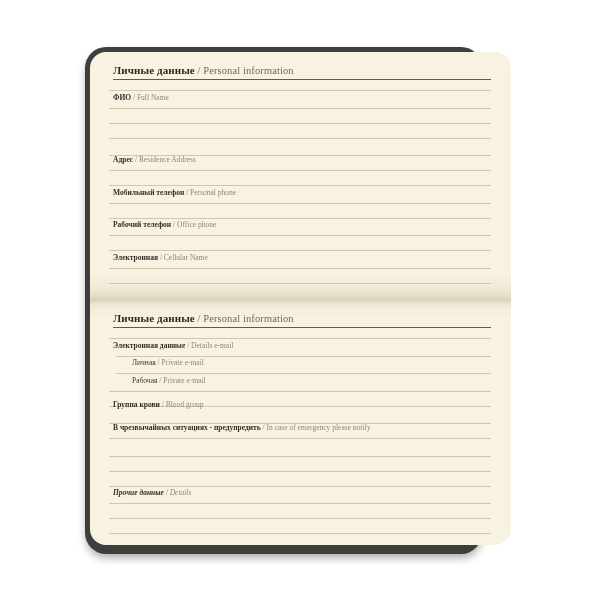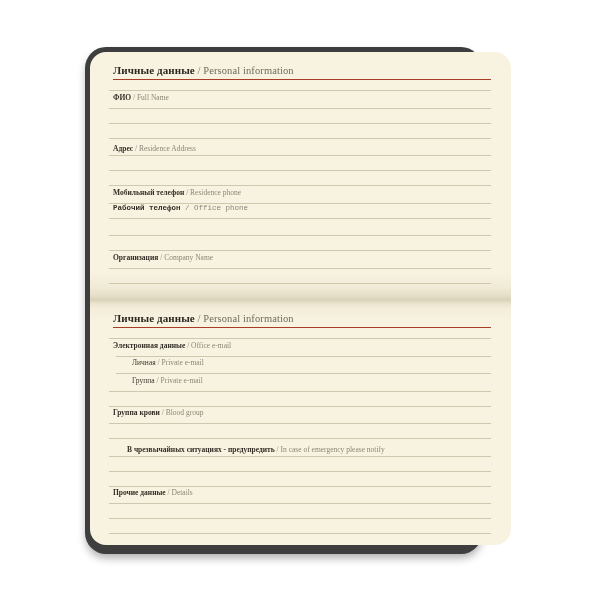--- a/index.html
+++ b/index.html
@@ -63,58 +63,58 @@
       <div class="page-title">
         <span class="ru">Личные данные</span><span class="sep"> / </span><span class="en">Personal information</span>
       </div>
       <div class="title-rule"></div>
       <div>
           <div class="rule" style="top: 38px;"></div>
           <div class="flabel" style="top: 40.5px;"><span class="ru">ФИО</span><span class="sep"> / </span><span class="en">Full Name</span></div>
           <div class="rule" style="top: 55.5px;"></div>
           <div class="rule" style="top: 70.5px;"></div>
           <div class="rule" style="top: 85.5px;"></div>
-          <div class="flabel" style="top: 92px;"><span class="ru">Адрес</span><span class="sep"> / </span><span class="en">Residence Address</span></div>
+          <div class="flabel" style="top: 103px;"><span class="ru">Адрес</span><span class="sep"> / </span><span class="en">Residence Address</span></div>
           <div class="rule" style="top: 103px;"></div>
           <div class="rule" style="top: 118px;"></div>
           <div class="rule" style="top: 133px;"></div>
-          <div class="flabel" style="top: 135.5px;"><span class="ru">Мобильный телефон</span><span class="sep"> / </span><span class="en">Residence phone</span></div>
+          <div class="flabel" style="top: 135.5px;"><span class="ru">Мобильный телефон</span><span class="sep"> / </span><span class="en">Personal phone</span></div>
           <div class="rule" style="top: 150.5px;"></div>
           <div class="rule" style="top: 165.5px;"></div>
-          <div class="flabel" style="top: 152px; font-family: Liberation Mono, monospace;"><span class="ru">Рабочий телефон</span><span class="sep"> / </span><span class="en">Office phone</span></div>
+          <div class="flabel" style="top: 168px;"><span class="ru">Рабочий телефон</span><span class="sep"> / </span><span class="en">Office phone</span></div>
           <div class="rule" style="top: 183px;"></div>
           <div class="rule" style="top: 198px;"></div>
-          <div class="flabel" style="top: 200.5px;"><span class="ru">Организация</span><span class="sep"> / </span><span class="en">Company Name</span></div>
+          <div class="flabel" style="top: 200.5px;"><span class="ru">Электронная</span><span class="sep"> / </span><span class="en">Cellular Name</span></div>
           <div class="rule" style="top: 215.5px;"></div>
           <div class="rule" style="top: 230.5px;"></div>
         </div>
     </div>
 
     <div class="page page-bottom">
       <div class="page-title">
         <span class="ru">Личные данные</span><span class="sep"> / </span><span class="en">Personal information</span>
       </div>
       <div class="title-rule"></div>
       <div>
           <div class="rule" style="top: 38px;"></div>
-          <div class="flabel" style="top: 40.5px;"><span class="ru">Электронная данные</span><span class="sep"> / </span><span class="en">Office e-mail</span></div>
+          <div class="flabel" style="top: 40.5px;"><span class="ru">Электронная данные</span><span class="sep"> / </span><span class="en">Details e-mail</span></div>
           <div class="rule indent" style="top: 55.5px;"></div>
           <div class="flabel indent regular" style="top: 58px;"><span class="ru">Личная</span><span class="sep"> / </span><span class="en">Private e-mail</span></div>
           <div class="rule indent" style="top: 73px;"></div>
-          <div class="flabel indent regular" style="top: 75.5px;"><span class="ru">Группа</span><span class="sep"> / </span><span class="en">Private e-mail</span></div>
+          <div class="flabel indent regular" style="top: 75.5px;"><span class="ru">Рабочая</span><span class="sep"> / </span><span class="en">Private e-mail</span></div>
           <div class="rule" style="top: 90.5px;"></div>
           <div class="rule" style="top: 105.5px;"></div>
-          <div class="flabel" style="top: 108px;"><span class="ru">Группа крови</span><span class="sep"> / </span><span class="en">Blood group</span></div>
+          <div class="flabel" style="top: 100px;"><span class="ru">Группа крови</span><span class="sep"> / </span><span class="en">Blood group</span></div>
           <div class="rule" style="top: 123px;"></div>
           <div class="rule" style="top: 138px;"></div>
-          <div class="flabel" style="top: 145px; margin-left: 14px;"><span class="ru">В чрезвычайных ситуациях - предупредить</span><span class="sep"> / </span><span class="en">In case of emergency please notify</span></div>
+          <div class="flabel" style="top: 123px;"><span class="ru">В чрезвычайных ситуациях - предупредить</span><span class="sep"> / </span><span class="en">In case of emergency please notify</span></div>
           <div class="rule" style="top: 155.5px;"></div>
           <div class="rule" style="top: 170.5px;"></div>
           <div class="rule" style="top: 185.5px;"></div>
-          <div class="flabel" style="top: 188px;"><span class="ru">Прочие данные</span><span class="sep"> / </span><span class="en">Details</span></div>
+          <div class="flabel" style="top: 188px; font-style: italic;"><span class="ru">Прочие данные</span><span class="sep"> / </span><span class="en">Details</span></div>
           <div class="rule" style="top: 203px;"></div>
           <div class="rule" style="top: 218px;"></div>
           <div class="rule" style="top: 233px;"></div>
         </div>
     </div>
 
   </div>
 </div>
 
 </body></html>

